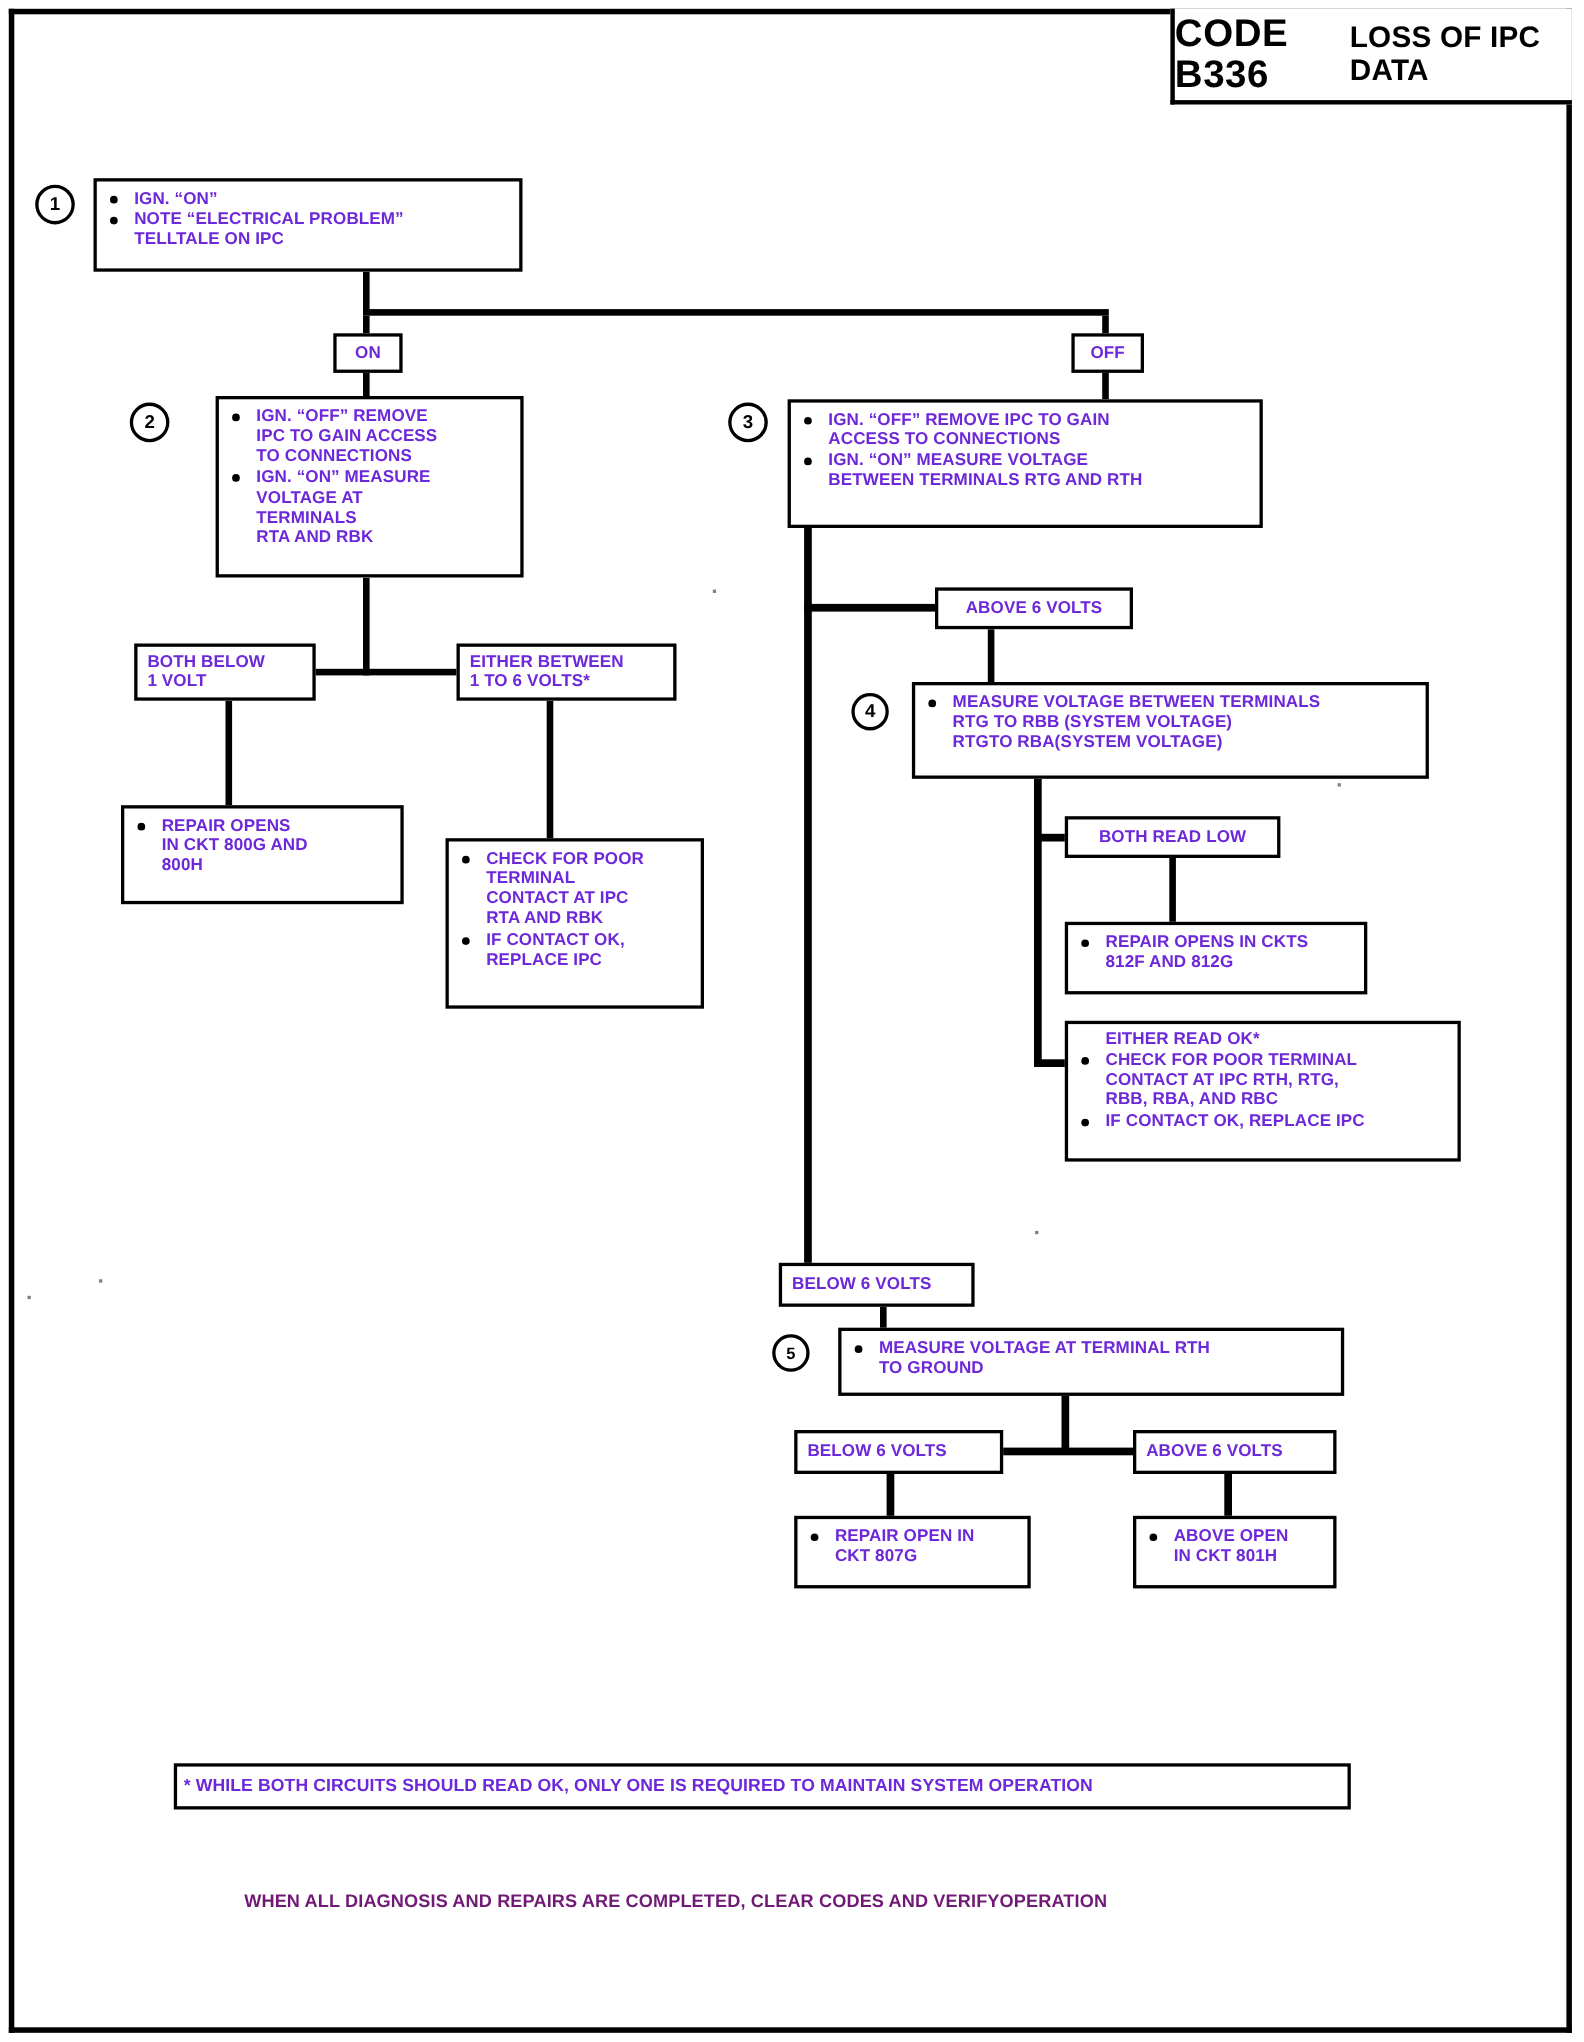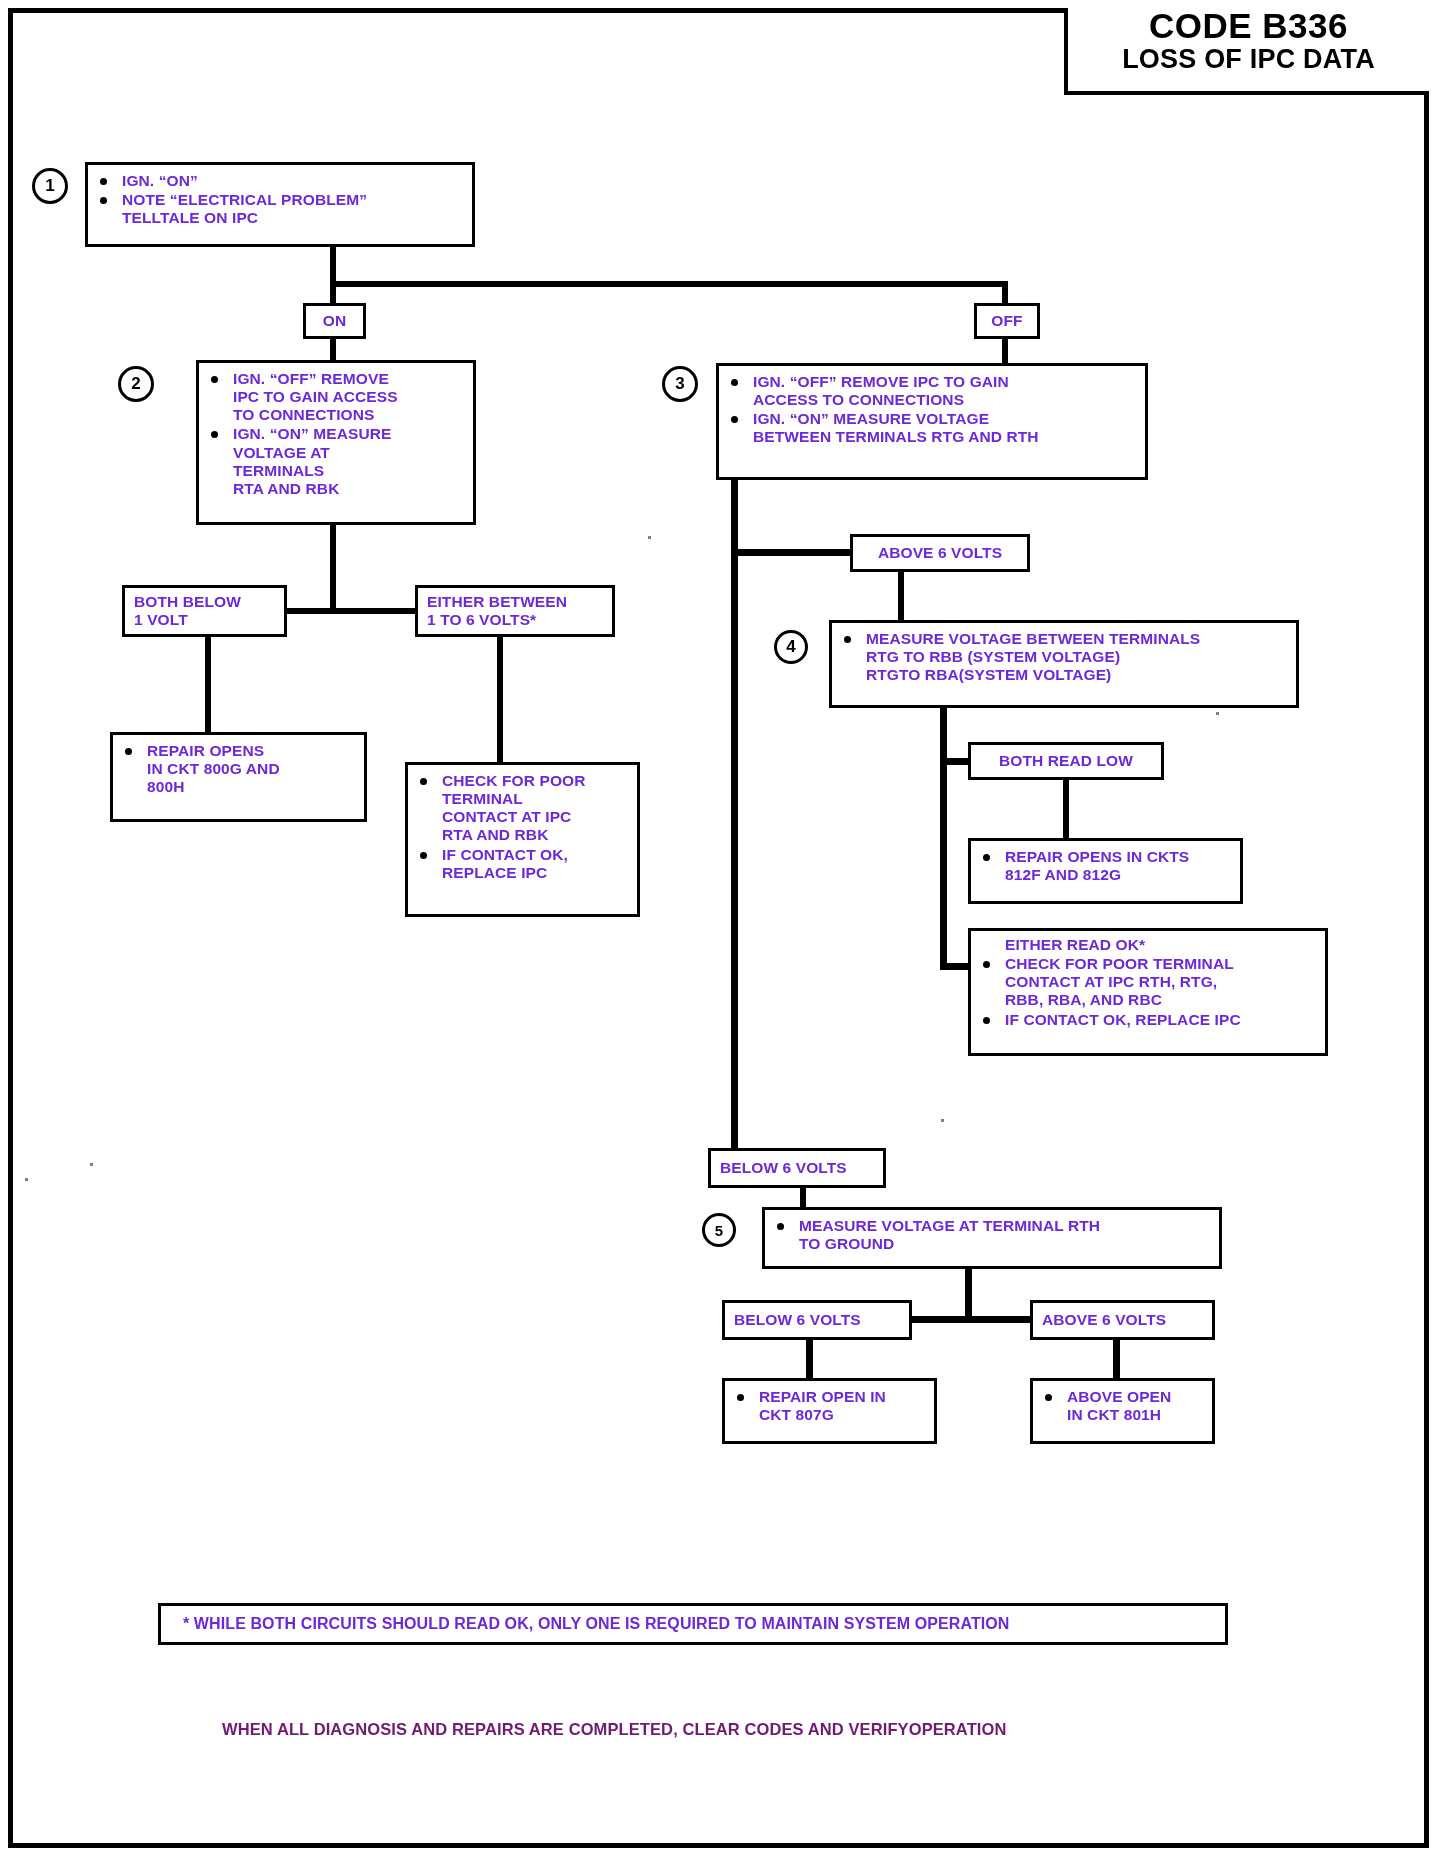--- a/index.html
+++ b/index.html
@@ -30,22 +30,23 @@
     left: 1064px;
     top: 8px;
     width: 365px;
     height: 87px;
     border: 4px solid #000;
     border-top: none;
     border-right: none;
     box-sizing: border-box;
     background: #fff;
     display: flex;
-    flex-direction: column;
+    flex-direction: row;
     align-items: center;
+    justify-content: center;
   }
   .title-code {
     font-size: 35px;
     font-weight: bold;
     letter-spacing: 0.5px;
     line-height: 1.05;
     color: #000;
   }
   .title-sub {
     font-size: 27px;
@@ -139,21 +140,21 @@
   }
 
   
   .footnote {
     position: absolute;
     box-sizing: border-box;
     border: 3px solid #000;
     background: #fff;
     display: flex;
     align-items: center;
-    padding-left: 22px;
+    padding-left: 6px;
     z-index: 5;
   }
   .footnote .line { font-size: 16px; }
 
   .footer-text {
     position: absolute;
     font-size: 16.5px;
     font-weight: bold;
     color: #701a75;
     letter-spacing: 0.1px;

